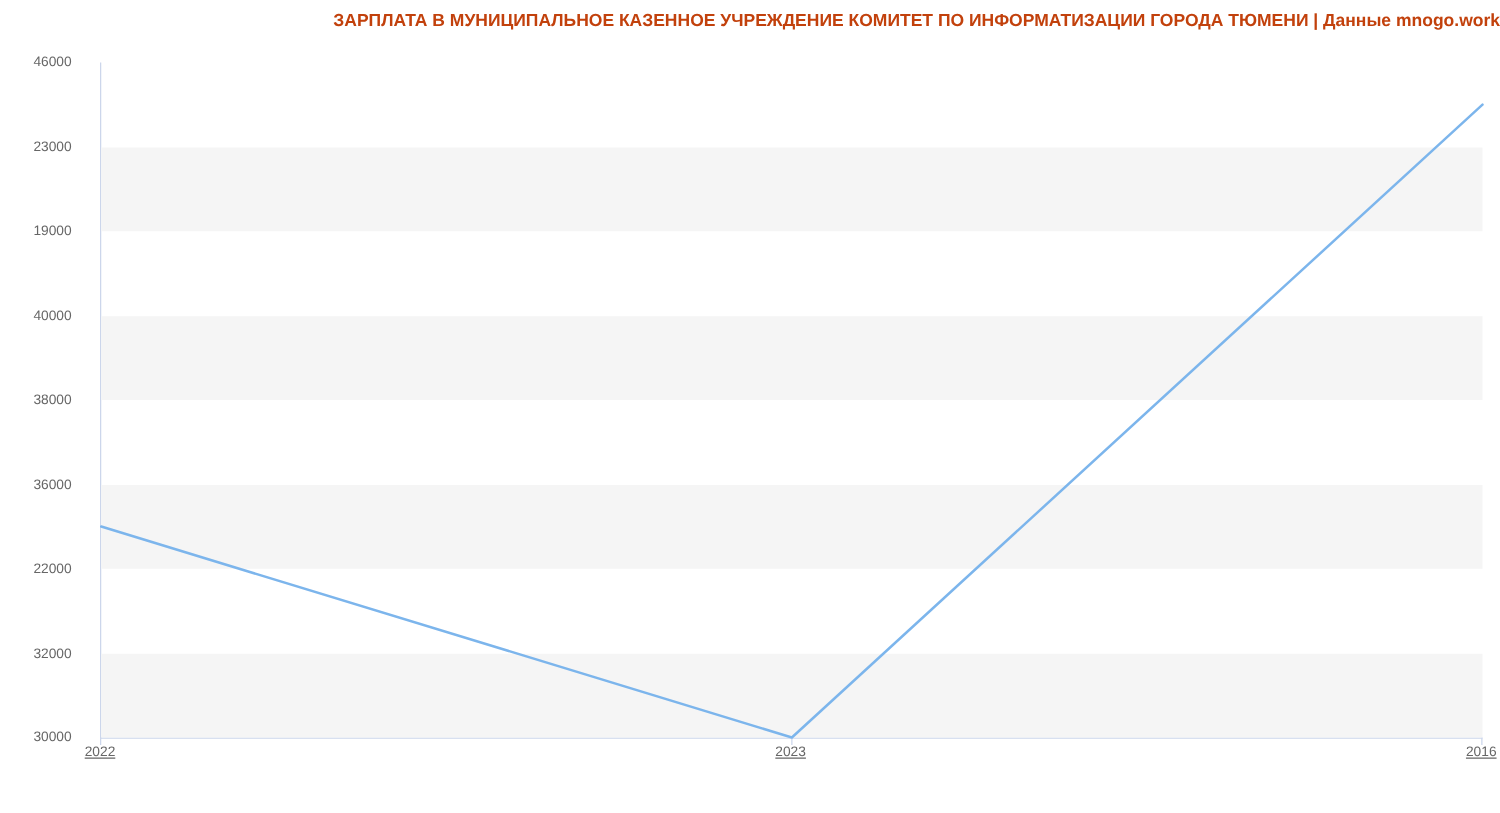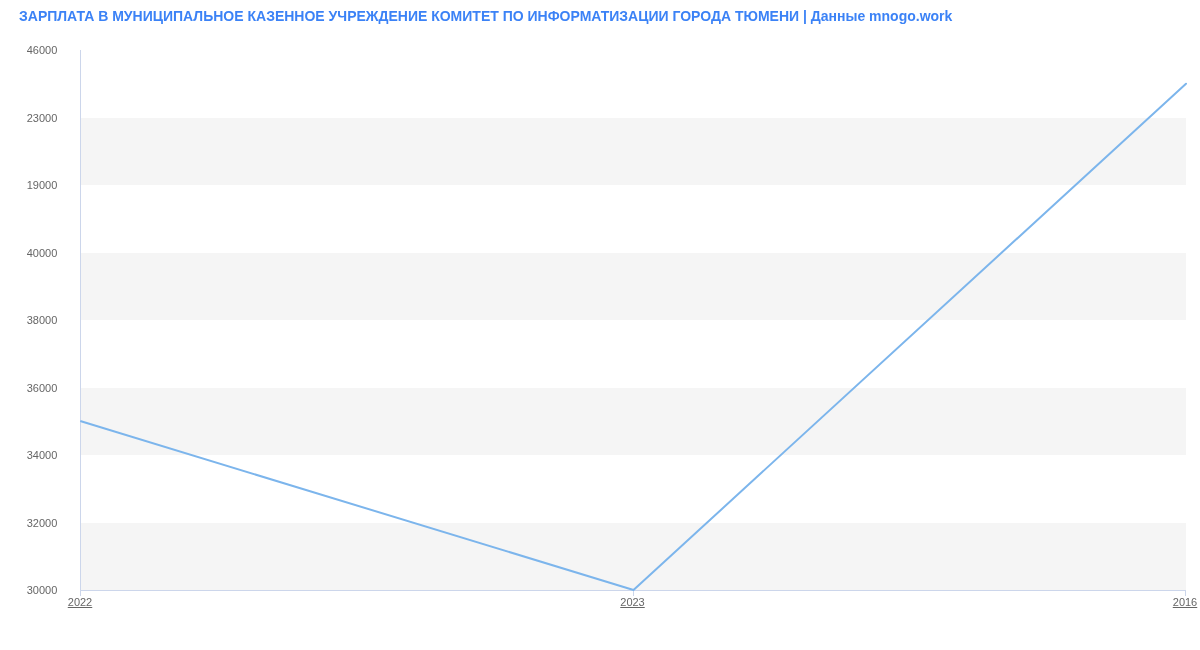--- a/index.html
+++ b/index.html
@@ -14,24 +14,24 @@
   .chart-container {
     position: relative;
     width: 1200px;
     height: 650px;
   }
   .chart-title {
     position: absolute;
     top: 8px;
     left: 0;
     right: 0;
-    text-align: left;
+    text-align: right;
     font-size: 14px;
     font-weight: 600;
-    color: #3b82f6;
+    color: #c2410c;
     fill: #333;
     padding-left: 19px;
   }
   .plot-area {
     position: absolute;
     left: 80px;
     top: 50px;
     width: 1105px;
     height: 540px;
     border-left: 1px solid #ccd6eb;
@@ -84,21 +84,21 @@
   }
 </style>
 </head>
 <body>
 
 <div class="chart-container">
   <div class="chart-title">ЗАРПЛАТА В МУНИЦИПАЛЬНОЕ КАЗЕННОЕ УЧРЕЖДЕНИЕ КОМИТЕТ ПО ИНФОРМАТИЗАЦИИ ГОРОДА ТЮМЕНИ | Данные mnogo.work</div>
 
   <div class="y-tick-label" style="top:590px">30000</div>
   <div class="y-tick-label" style="top:522.5px">32000</div>
-  <div class="y-tick-label" style="top:455px">34000</div>
+  <div class="y-tick-label" style="top:455px">22000</div>
   <div class="y-tick-label" style="top:387.5px">36000</div>
   <div class="y-tick-label" style="top:320px">38000</div>
   <div class="y-tick-label" style="top:252.5px">40000</div>
   <div class="y-tick-label" style="top:185px">19000</div>
   <div class="y-tick-label" style="top:117.5px">23000</div>
   <div class="y-tick-label" style="top:50px">46000</div>
 
   <div class="x-tick-mark" style="left:80px"></div>
   <div class="x-tick-label" style="left:80px">2022</div>
   <div class="x-tick-mark" style="left:632.5px"></div>

